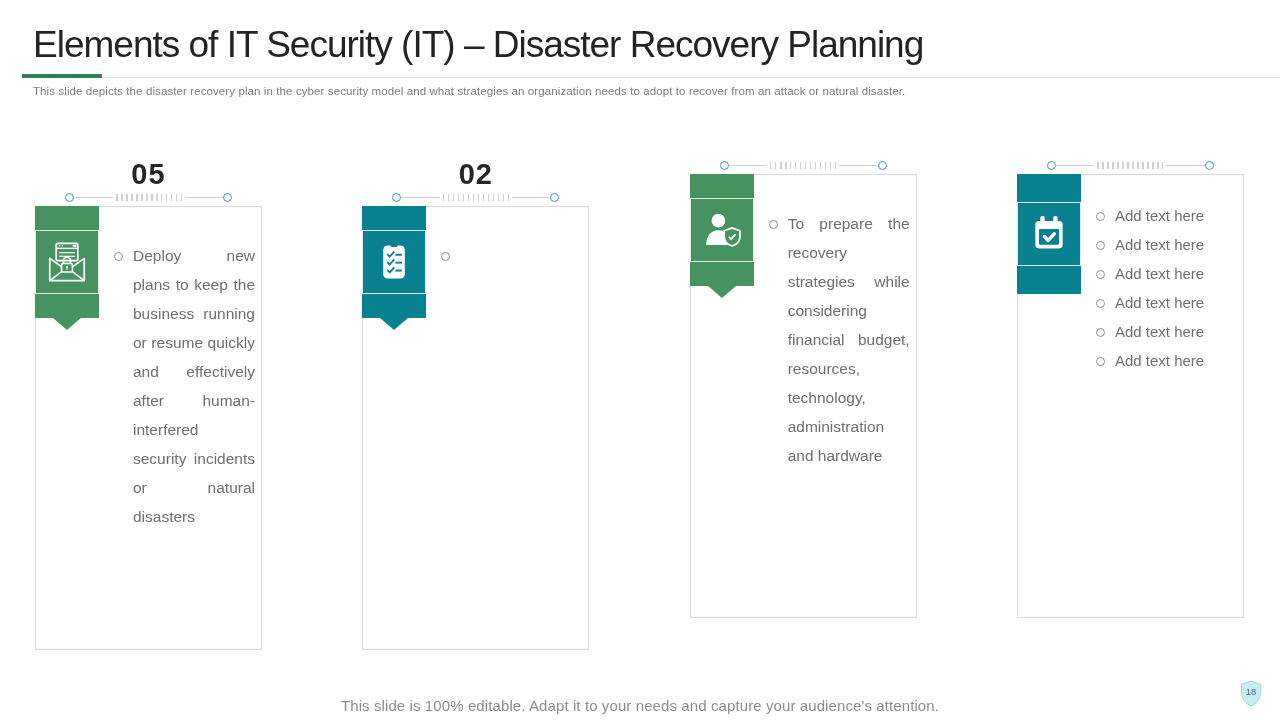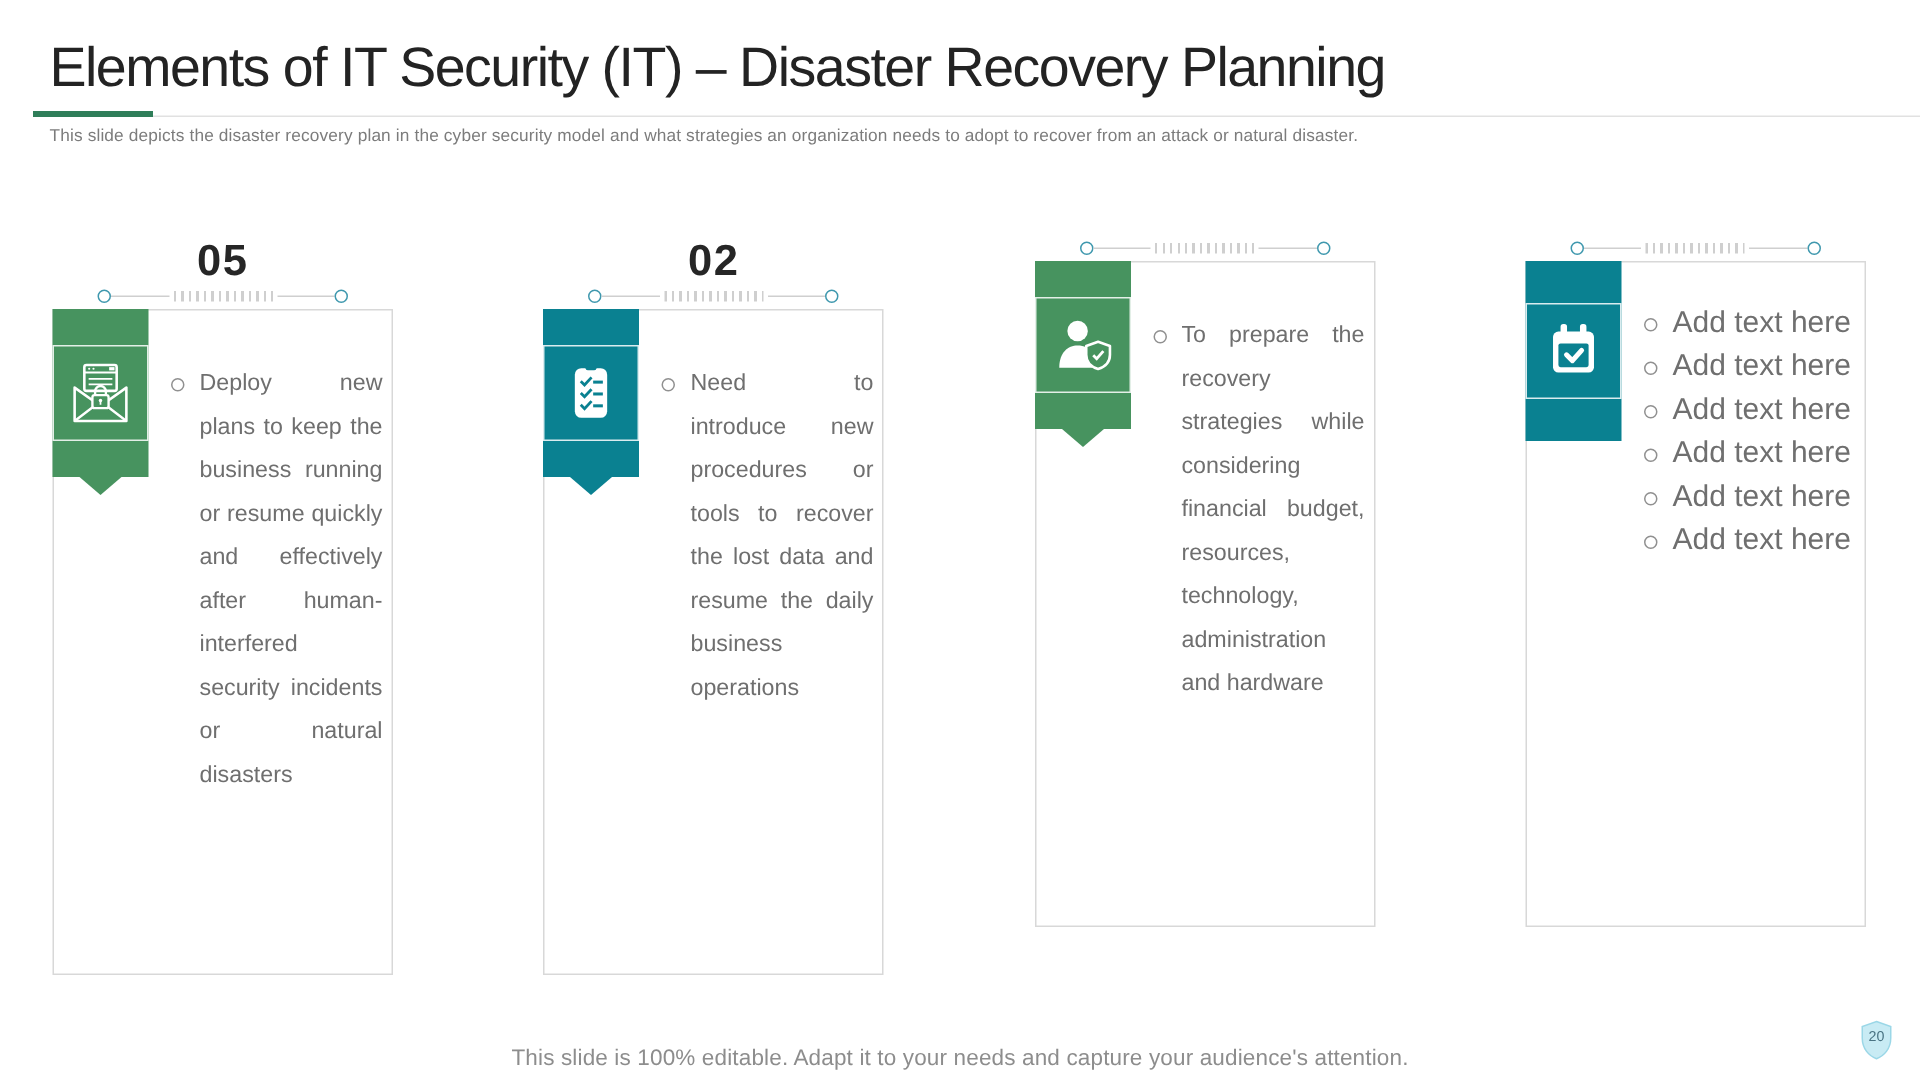--- a/index.html
+++ b/index.html
@@ -64,21 +64,21 @@
   }
   .icon-box svg { display:block; }
 
   .card-body { flex:1; padding:34px 6px 0 13px; }
   .card-body.placeholder { padding-top:26px; }
   .bullet-list { margin:0; padding:0; list-style:none; }
   .bullet-item {
     display:flex; font-size:15.5px; line-height:29px; color:#6f6f6f;
     text-align:justify;
   }
-  .card-body.placeholder .bullet-item { text-align:left; font-size:20px; }
+  .card-body.placeholder .bullet-item { text-align:left; font-size:15px; }
   .bullet-dot {
     width:7px; height:7px; border:1px solid #909090; border-radius:50%;
     flex:none; margin:11px 10px 0 3px; background:#fff;
   }
 
   
   .page-footer {
     position:absolute; left:0; right:0; top:697px; text-align:center;
     font-size:15px; color:#8d8d8d; letter-spacing:.1px;
   }
@@ -161,21 +161,20 @@
               <rect x="34" y="31.5" width="9" height="2.8" fill="#0a8191"></rect>
               <path d="M22.5 43 l3.5 3.5 l6.5 -7" stroke="#0a8191" stroke-width="2.6" fill="none"></path>
               <rect x="34" y="42.5" width="9" height="2.8" fill="#0a8191"></rect>
             </svg>
           </div>
         </div>
         <div class="card-body">
           <ul class="bullet-list">
             <li class="bullet-item">
               <span class="bullet-dot"></span>
-              <span>Need to introduce new procedures or tools to recover the lost data and resume the daily business operations</span>
             </li>
           </ul>
         </div>
       </div>
     </div>
 
     <div class="col c-green has-pointer">
       <div class="connector">
         <span class="cdot"></span>
         <span class="cline"></span>
@@ -257,16 +256,16 @@
     </div>
 
   </div>
 
   <div class="page-footer">This slide is 100% editable. Adapt it to your needs and capture your audience's attention.</div>
 
   <div class="page-badge">
     <svg width="24" height="27" viewBox="0 0 24 27">
       <path d="M12 1 L21.5 4.3 V12 C21.5 19.2 17 24 12 25.8 C7 24 2.5 19.2 2.5 12 V4.3 Z" fill="#c8ebf4" stroke="#9bd7e7" stroke-width="1"></path>
     </svg>
-    <span class="badge-num">20</span>
+    <span class="badge-num">18</span>
   </div>
 
 </div>
 
 </body></html>

